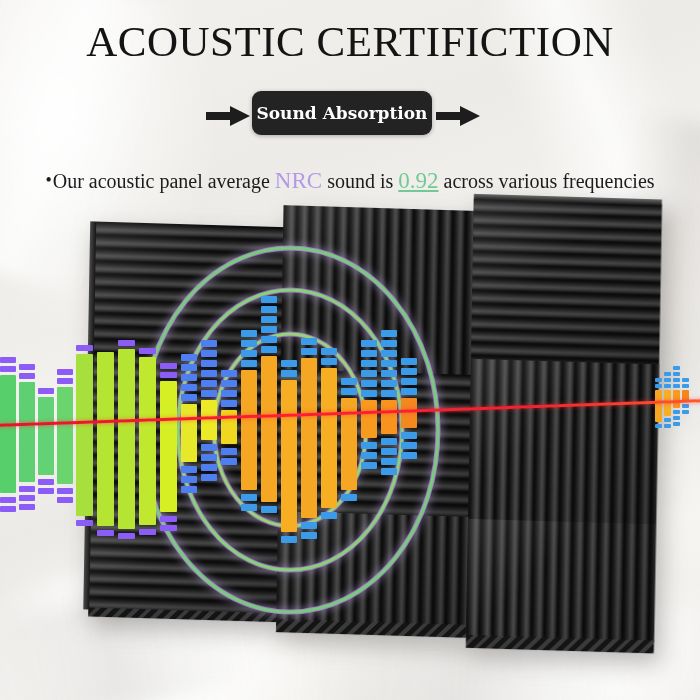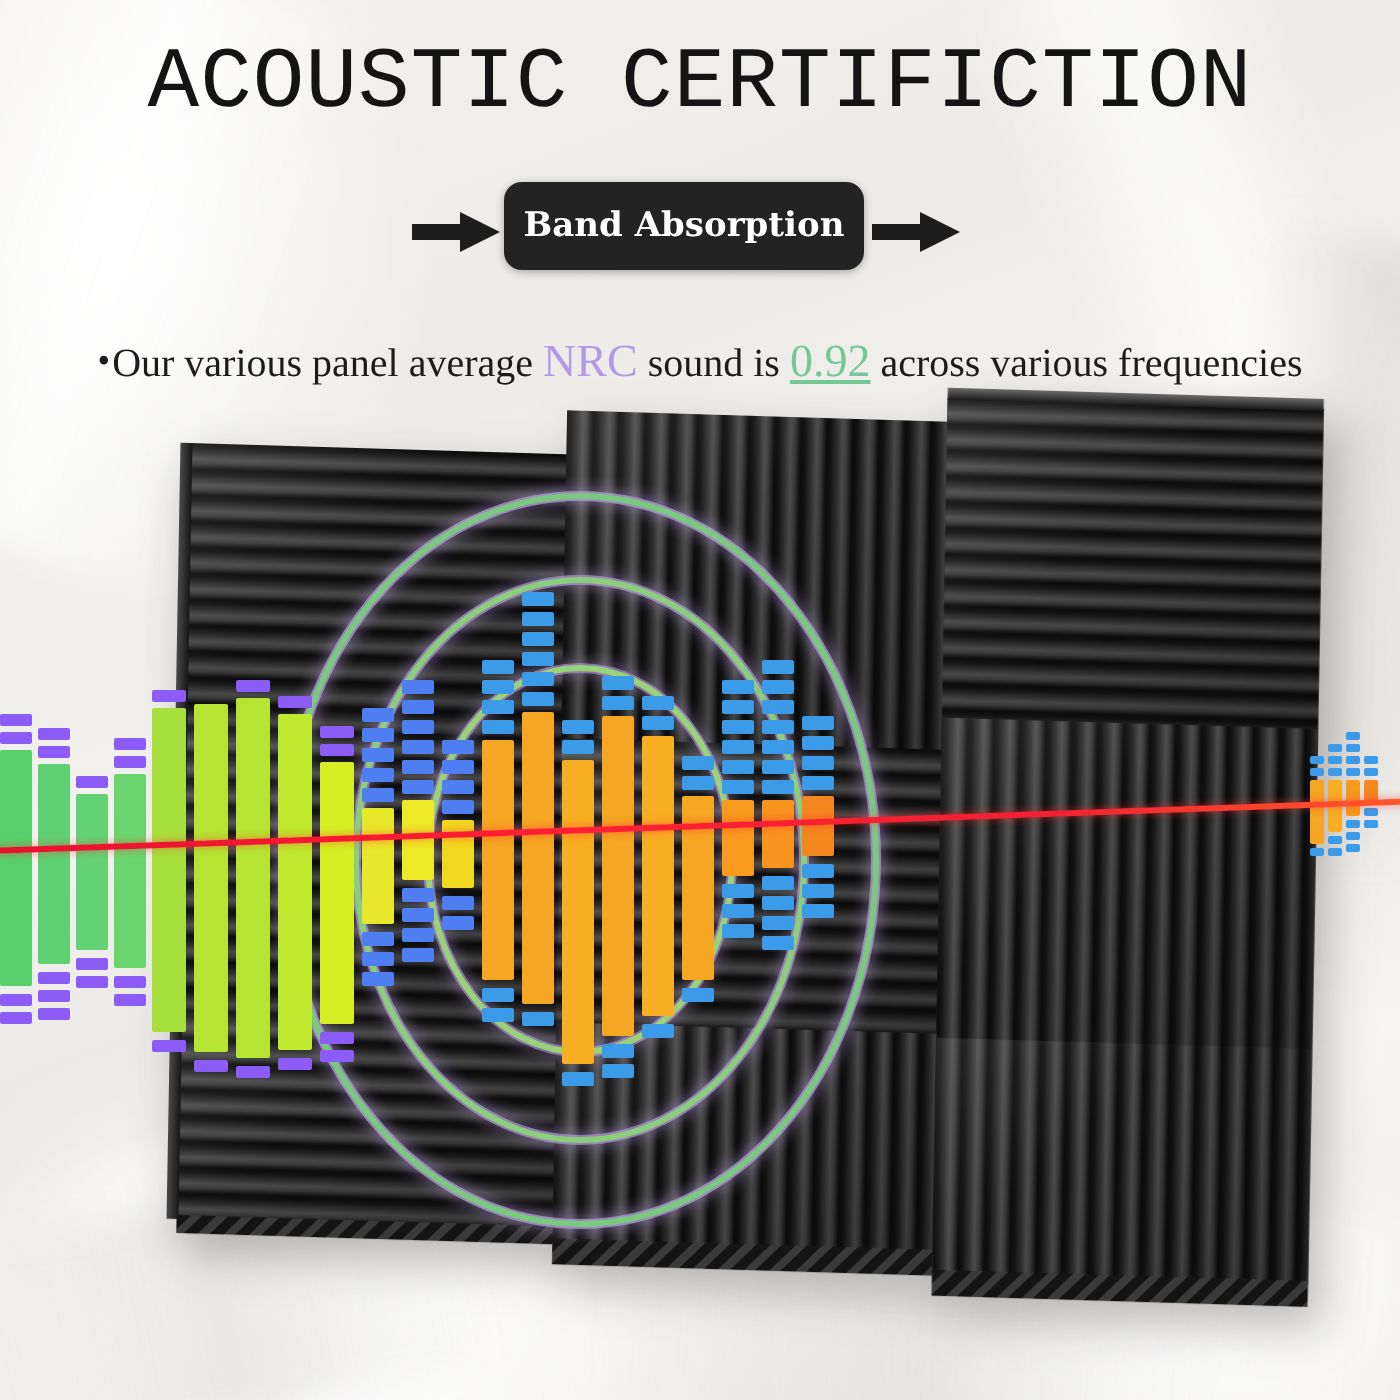--- a/index.html
+++ b/index.html
@@ -19,21 +19,21 @@
       radial-gradient(ellipse 180px 240px at 640px 300px, rgba(248,246,243,.9), rgba(255,255,255,0) 72%),
       linear-gradient(160deg,#f3f1ee 0%,#ecebe7 28%,#f4f2ef 46%,#e8e6e2 62%,#f6f5f2 80%,#eeece9 100%);
   }
   .fold{position:absolute;background:linear-gradient(90deg,rgba(255,255,255,0),rgba(255,255,255,.75),rgba(255,255,255,0));filter:blur(7px);pointer-events:none;}
   .shade{position:absolute;background:linear-gradient(90deg,rgba(0,0,0,0),rgba(160,156,150,.22),rgba(0,0,0,0));filter:blur(9px);pointer-events:none;}
 
   
   .title{
     position:absolute;left:0;right:0;top:20px;text-align:center;
     font-size:43px;letter-spacing:.5px;color:#141414;line-height:1;
-    font-family:Liberation Mono, monospace;
+    font-family:Liberation Serif, serif;
   }
   .flowrow{position:absolute;left:0;right:0;top:88px;height:58px;}
   .chip{
     position:absolute;background:#232323;border-radius:9px;color:#fff;
     display:flex;align-items:center;justify-content:center;text-align:center;
     font-family:"DejaVu Serif", serif;font-weight:bold;
     box-shadow:0 1px 4px rgba(0,0,0,.30);
   }
   .chip.c1{left:58px;top:5px;width:146px;height:40px;font-size:17px;}
   .chip.c2{left:252px;top:3px;width:180px;height:44px;font-size:17px;}
@@ -104,31 +104,31 @@
 
   <div class="title">ACOUSTIC CERTIFICTION</div>
 
   <div class="flowrow">
 
     <svg class="arrow a1" viewBox="0 0 44 20">
       <path d="M0 6 L24 6 L24 0 L44 10 L24 20 L24 14 L0 14 Z" fill="#1d1d1d"></path>
     </svg>
 
     <div class="chip c2">
-      <span>Band Absorption</span>
+      <span>Sound Absorption</span>
     </div>
 
     <svg class="arrow a2" viewBox="0 0 44 20">
       <path d="M0 6 L24 6 L24 0 L44 10 L24 20 L24 14 L0 14 Z" fill="#1d1d1d"></path>
     </svg>
 
   </div>
 
   <div class="tagline">
-    <span class="bullet">•</span><span>Our various panel average </span><span class="nrc" style="color: rgb(180, 154, 230);">NRC</span><span> sound is </span><span class="val" style="color: rgb(116, 200, 148);">0.92</span><span> across various frequencies</span>
+    <span class="bullet">•</span><span>Our acoustic panel average </span><span class="nrc" style="color: rgb(180, 154, 230);">NRC</span><span> sound is </span><span class="val" style="color: rgb(116, 200, 148);">0.92</span><span> across various frequencies</span>
   </div>
 
   <div class="wall">
 
     <div class="panel hor" style="left:0px;top:34px;width:188px;height:142px;"></div>
     <div class="panel ver" style="left:188px;top:12px;width:190px;height:164px;"></div>
     <div class="panel hor" style="left:378px;top:0px;width:188px;height:176px;"></div>
 
     <div class="panel hor" style="left:0px;top:176px;width:188px;height:142px;"></div>
     <div class="panel hor" style="left:188px;top:176px;width:190px;height:142px;"></div>

